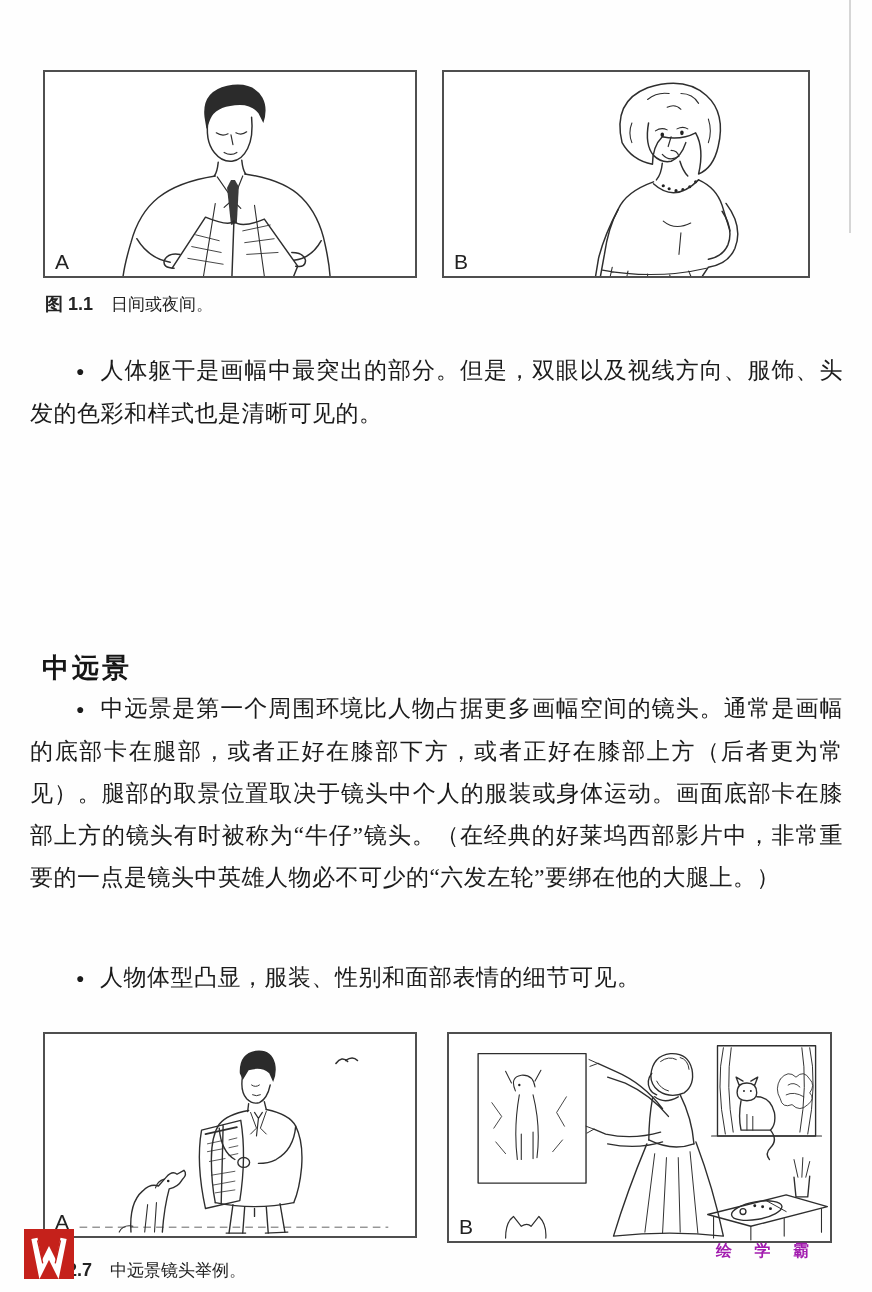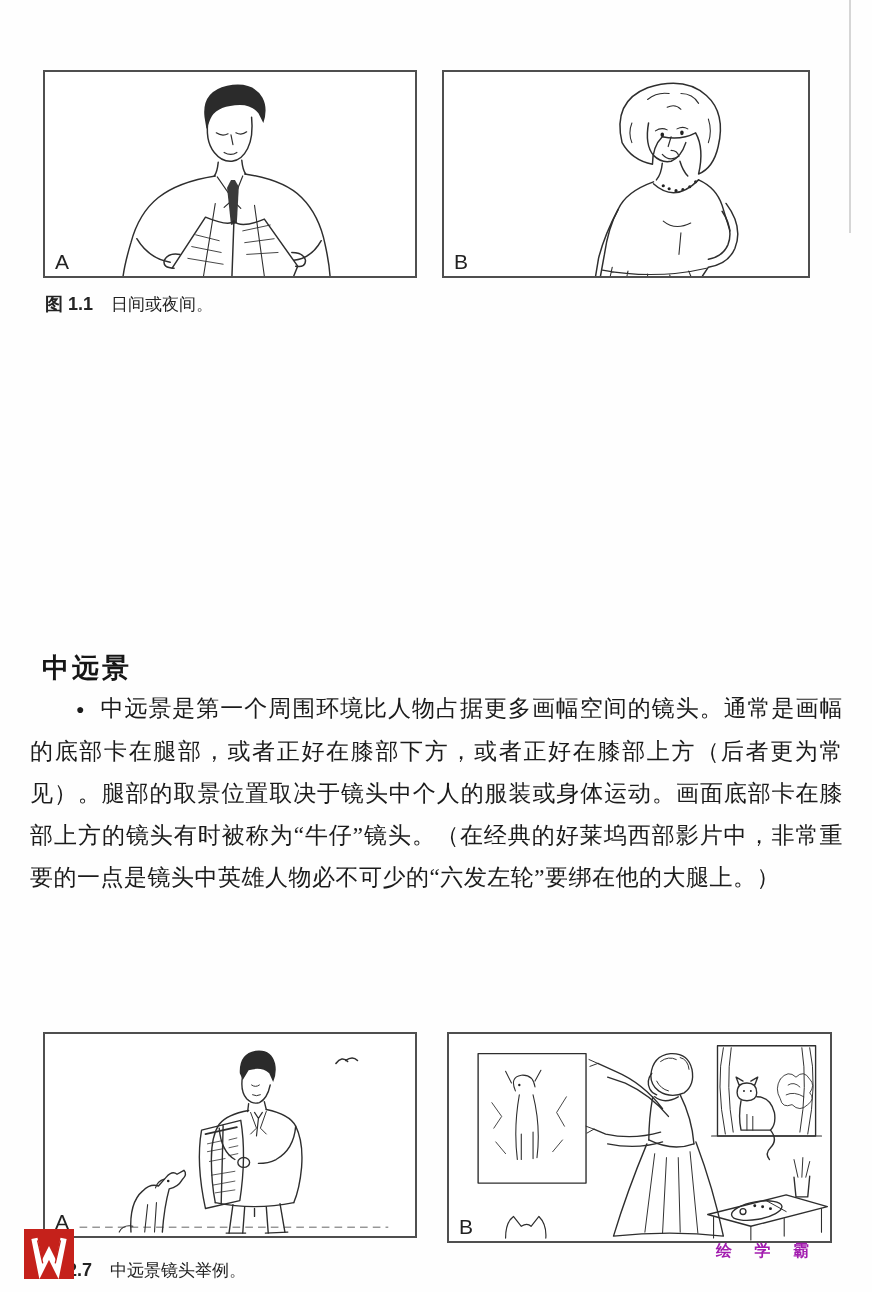--- a/index.html
+++ b/index.html
@@ -88,25 +88,31 @@
         <path d="M160 202 Q214 212 266 200 M170 199 L168 208 M186 203 L185 208 M206 206 L206 208 M228 206 L229 208 M248 203 L250 208" stroke-width="1.1"></path>
       </g>
     </svg>
     <span class="panel-label">B</span>
   </div>
 
   <div class="fig-caption" style="left:45px;top:292px">
     <span class="cap-prefix">图 1.1</span><span class="cap-text">日间或夜间。</span>
   </div>
 
+  <p class="body-p" style="top:350px">
+    <span class="bullet">●</span><span>人体躯干是画幅中最突出的部分。但是，双眼以及视线方向、服饰、头发的色彩和样式也是清晰可见的。</span>
+  </p>
 
   <h2 class="section-heading" style="top:638px">中远景</h2>
 
   <p class="body-p" style="top:688px">
     <span class="bullet">●</span><span>中远景是第一个周围环境比人物占据更多画幅空间的镜头。通常是画幅的底部卡在腿部，或者正好在膝部下方，或者正好在膝部上方（后者更为常见）。腿部的取景位置取决于镜头中个人的服装或身体运动。画面底部卡在膝部上方的镜头有时被称为“牛仔”镜头。（在经典的好莱坞西部影片中，非常重要的一点是镜头中英雄人物必不可少的“六发左轮”要绑在他的大腿上。）</span>
+  </p>
+  <p class="body-p" style="top:957px">
+    <span class="bullet">●</span><span>人物体型凸显，服装、性别和面部表情的细节可见。</span>
   </p>
 
   <div class="panel" style="left:43px;top:1032px;width:374px;height:206px">
     <svg viewBox="0 0 374 206">
       <g fill="none" stroke="#2e2e2e" stroke-width="1.4" stroke-linecap="round" stroke-linejoin="round">
         <path d="M295 30 Q301 22 307 28 M305 27 Q312 22 317 27" stroke-width="1.6"></path>
         <path d="M34 197 H348" stroke-width="1" stroke-dasharray="7 6" opacity="0.75"></path>
         <path d="M197 40 Q196 20 213 17 Q229 15 233 30 Q235 40 231 49 L227 40 Q219 33 206 37 L200 47 Z" fill="#2b2b2b" stroke="none"></path>
         <path d="M200 42 Q197 58 204 66 Q210 72 217 70 Q225 66 228 52"></path>
         <path d="M209 52 Q213 55 217 52 M210 62 Q214 64 218 62" stroke-width="1"></path>

